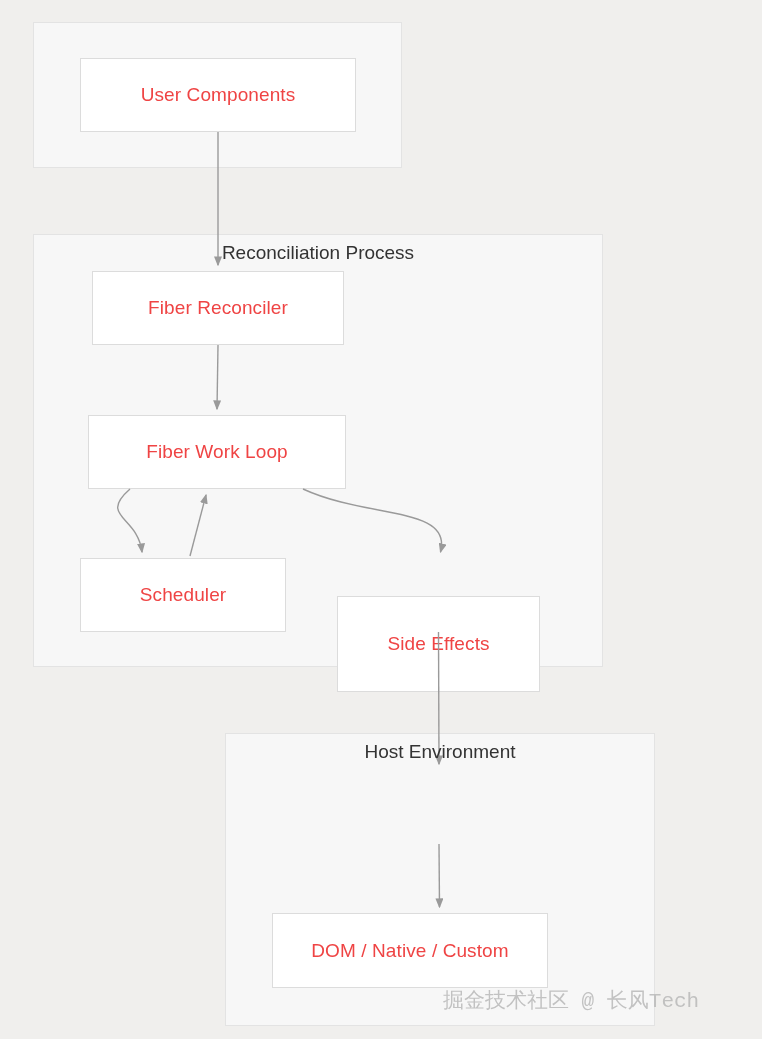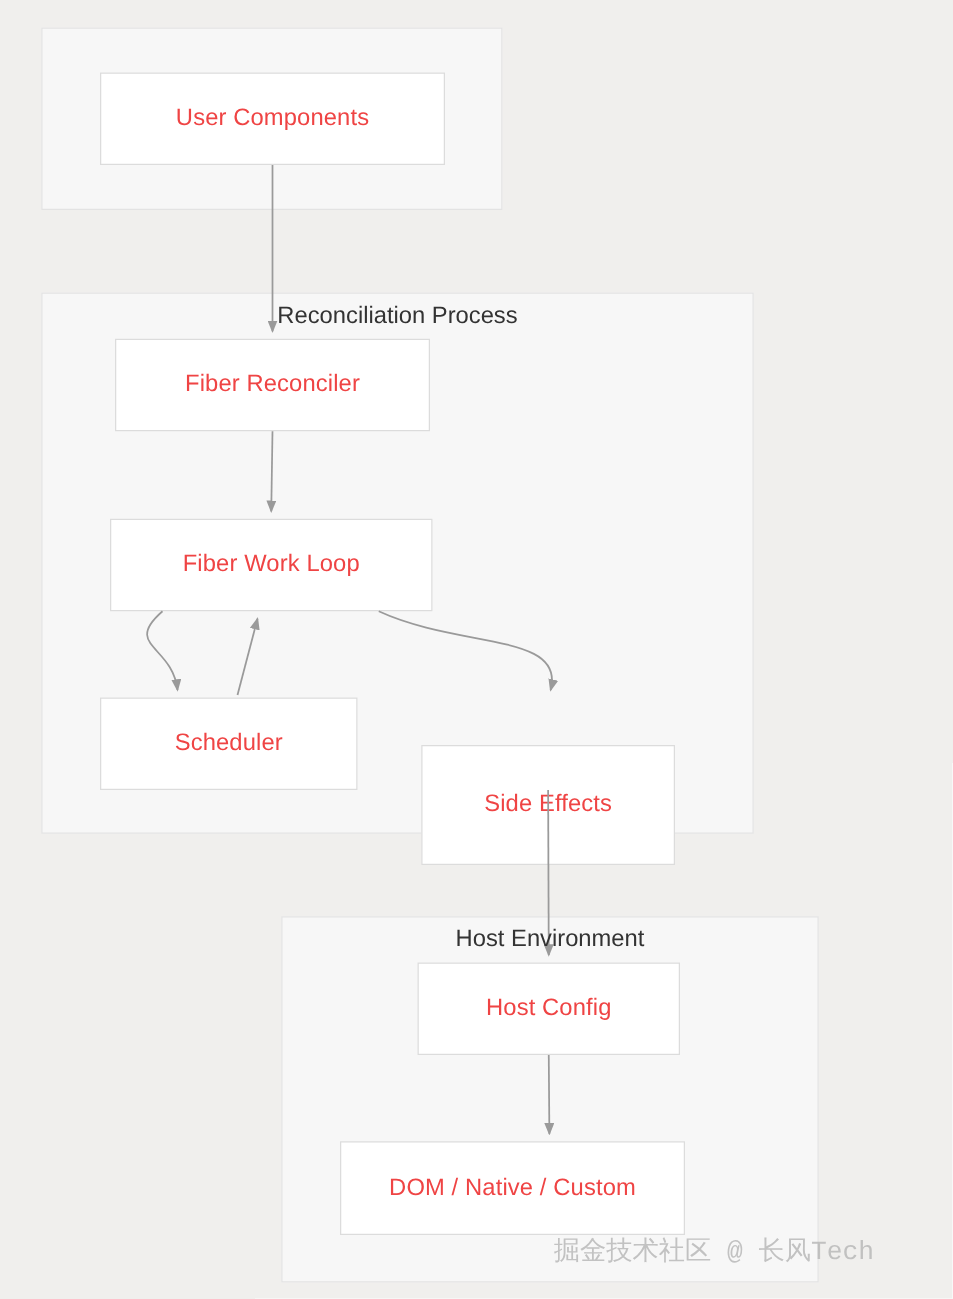--- a/index.html
+++ b/index.html
@@ -106,22 +106,19 @@
   </div>
   <div class="node" id="node-2" style="left: 88px; top: 415px; width: 258px; height: 74px;">
     <span class="node-label">Fiber Work Loop</span>
   </div>
   <div class="node" id="node-3" style="left: 80px; top: 558px; width: 206px; height: 74px;">
     <span class="node-label">Scheduler</span>
   </div>
   <div class="node" id="node-4" style="left: 337px; top: 558px; width: 203px; height: 96px; margin-top: 38px;">
     <span class="node-label">Side Effects</span>
   </div>
-  <div class="node" id="node-5" style="left: 334px; top: 770px; width: 210px; height: 74px;">
-    <span class="node-label">Host Config</span>
-  </div>
   <div class="node" id="node-6" style="left: 272px; top: 913px; width: 276px; height: 75px;">
     <span class="node-label">DOM / Native / Custom</span>
   </div>
 
   <div class="watermark" id="watermark" style="left: 443px; top: 986px;">掘金技术社区 @ 长风Tech</div>
 
 </div>
 
 </body></html>

